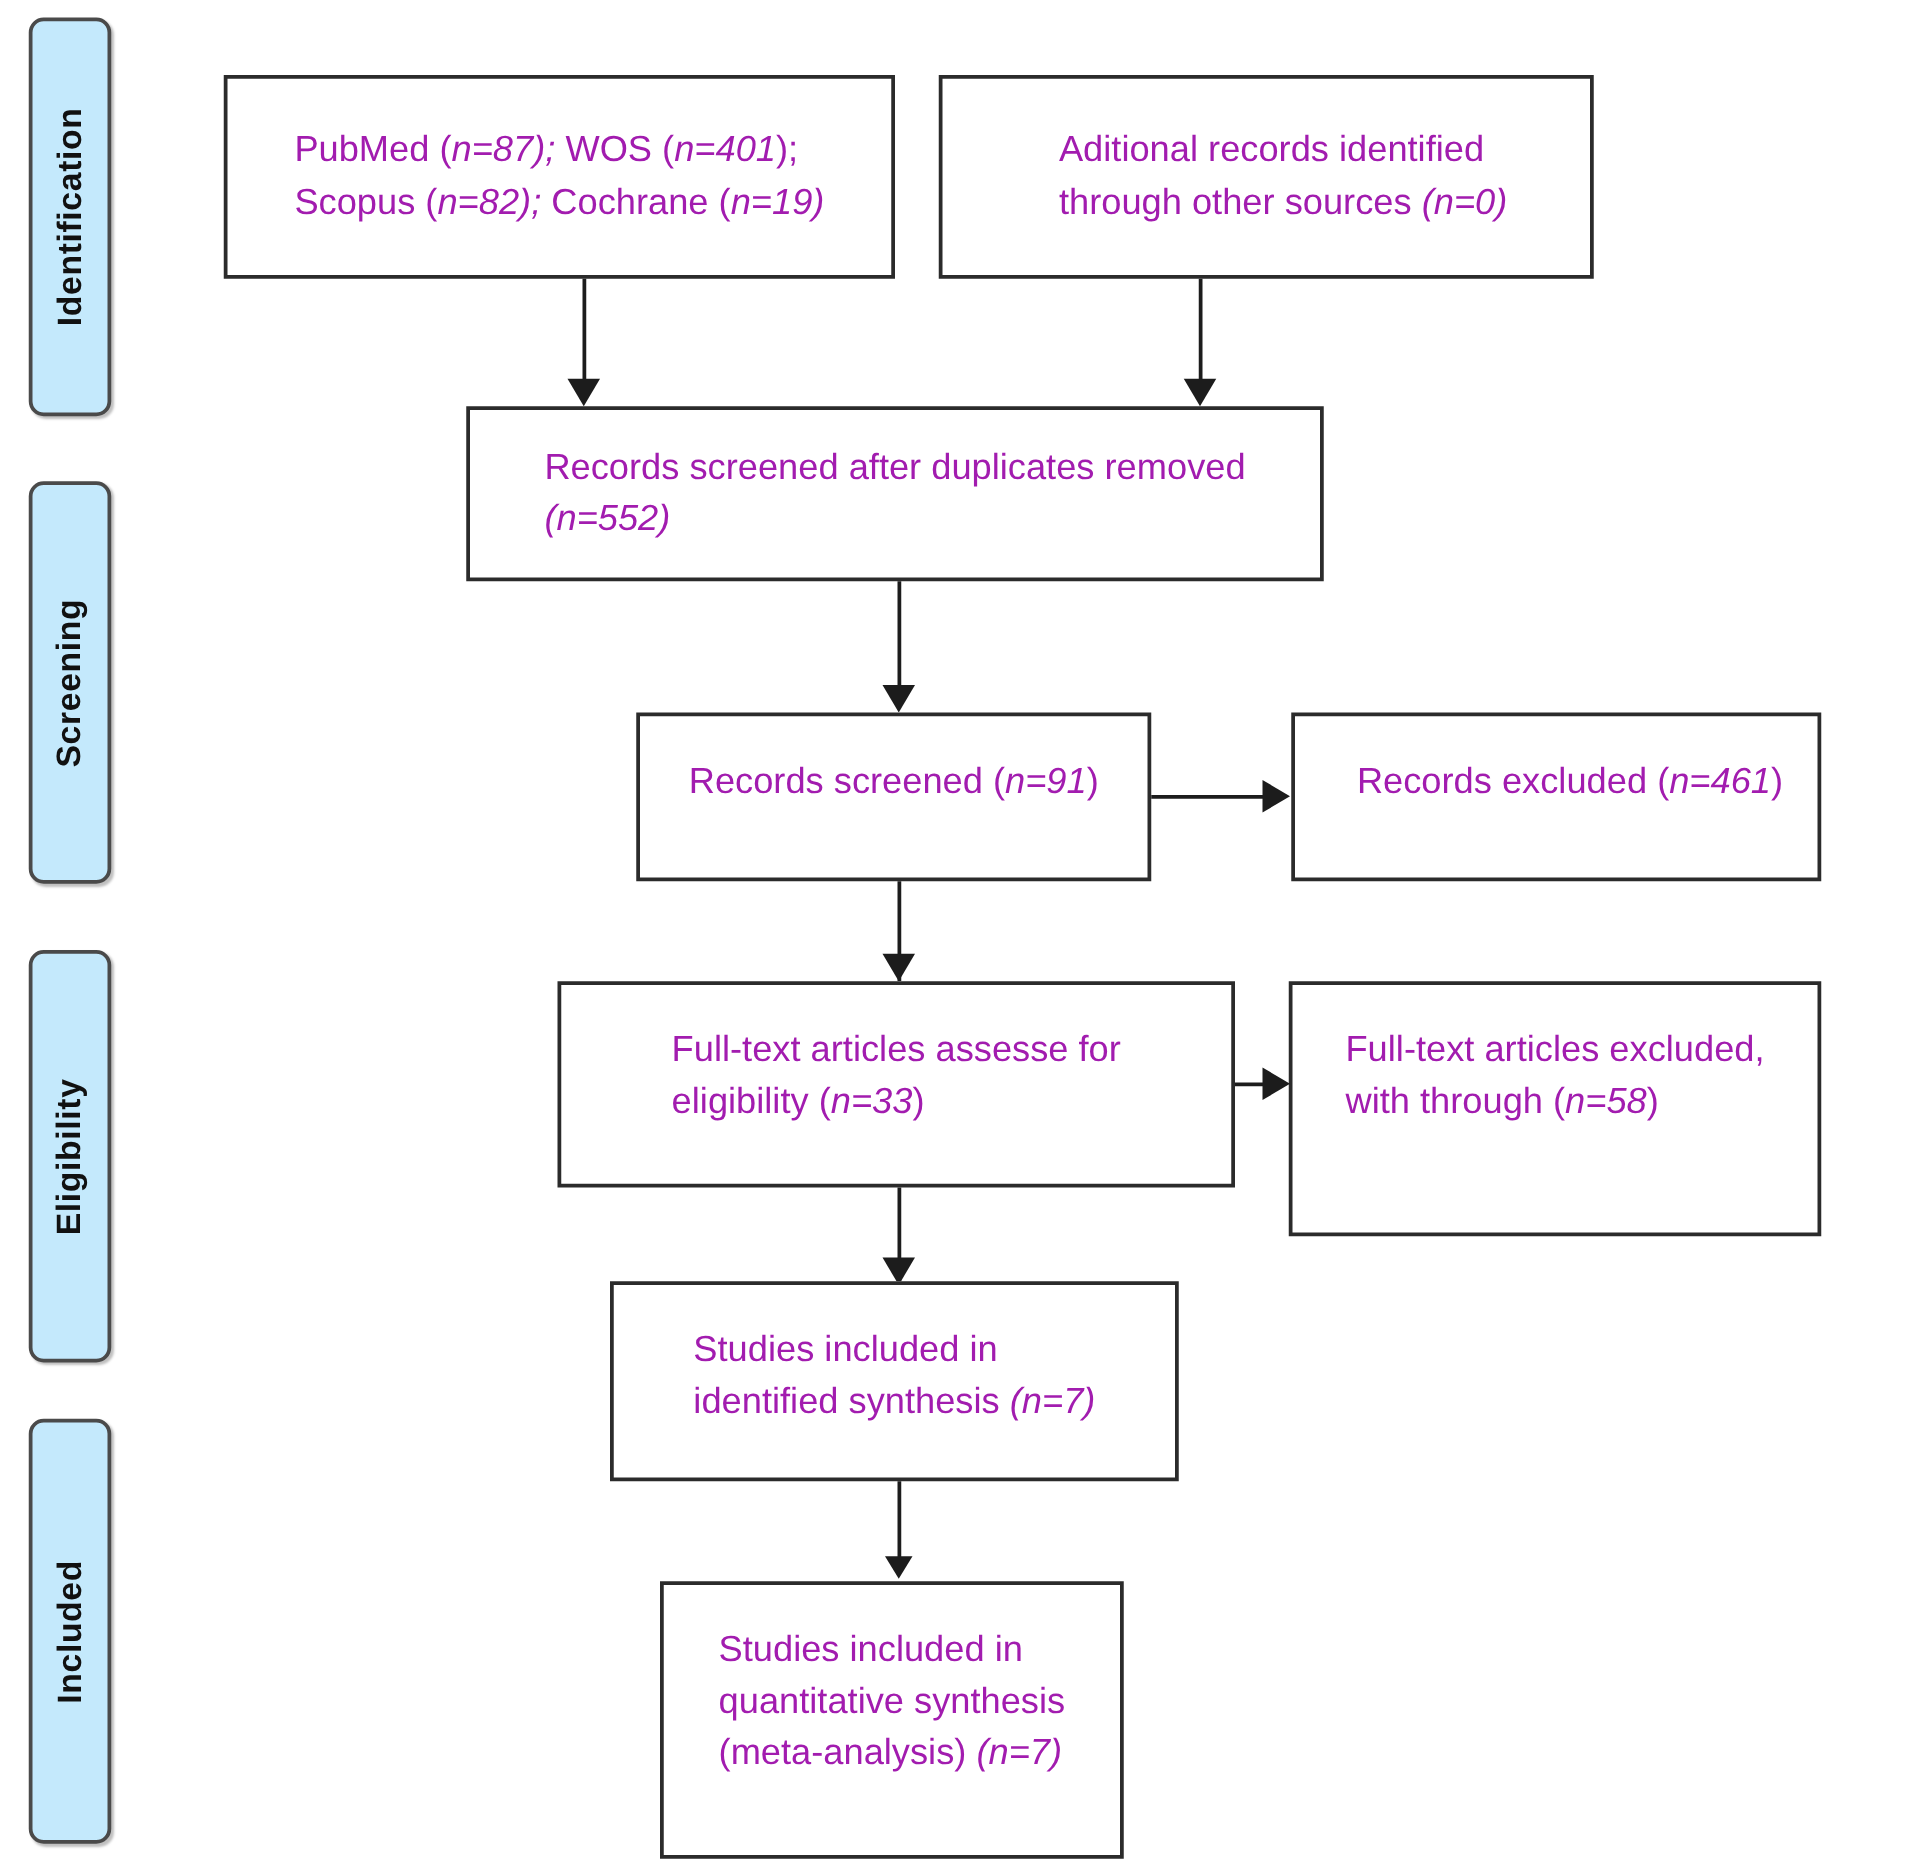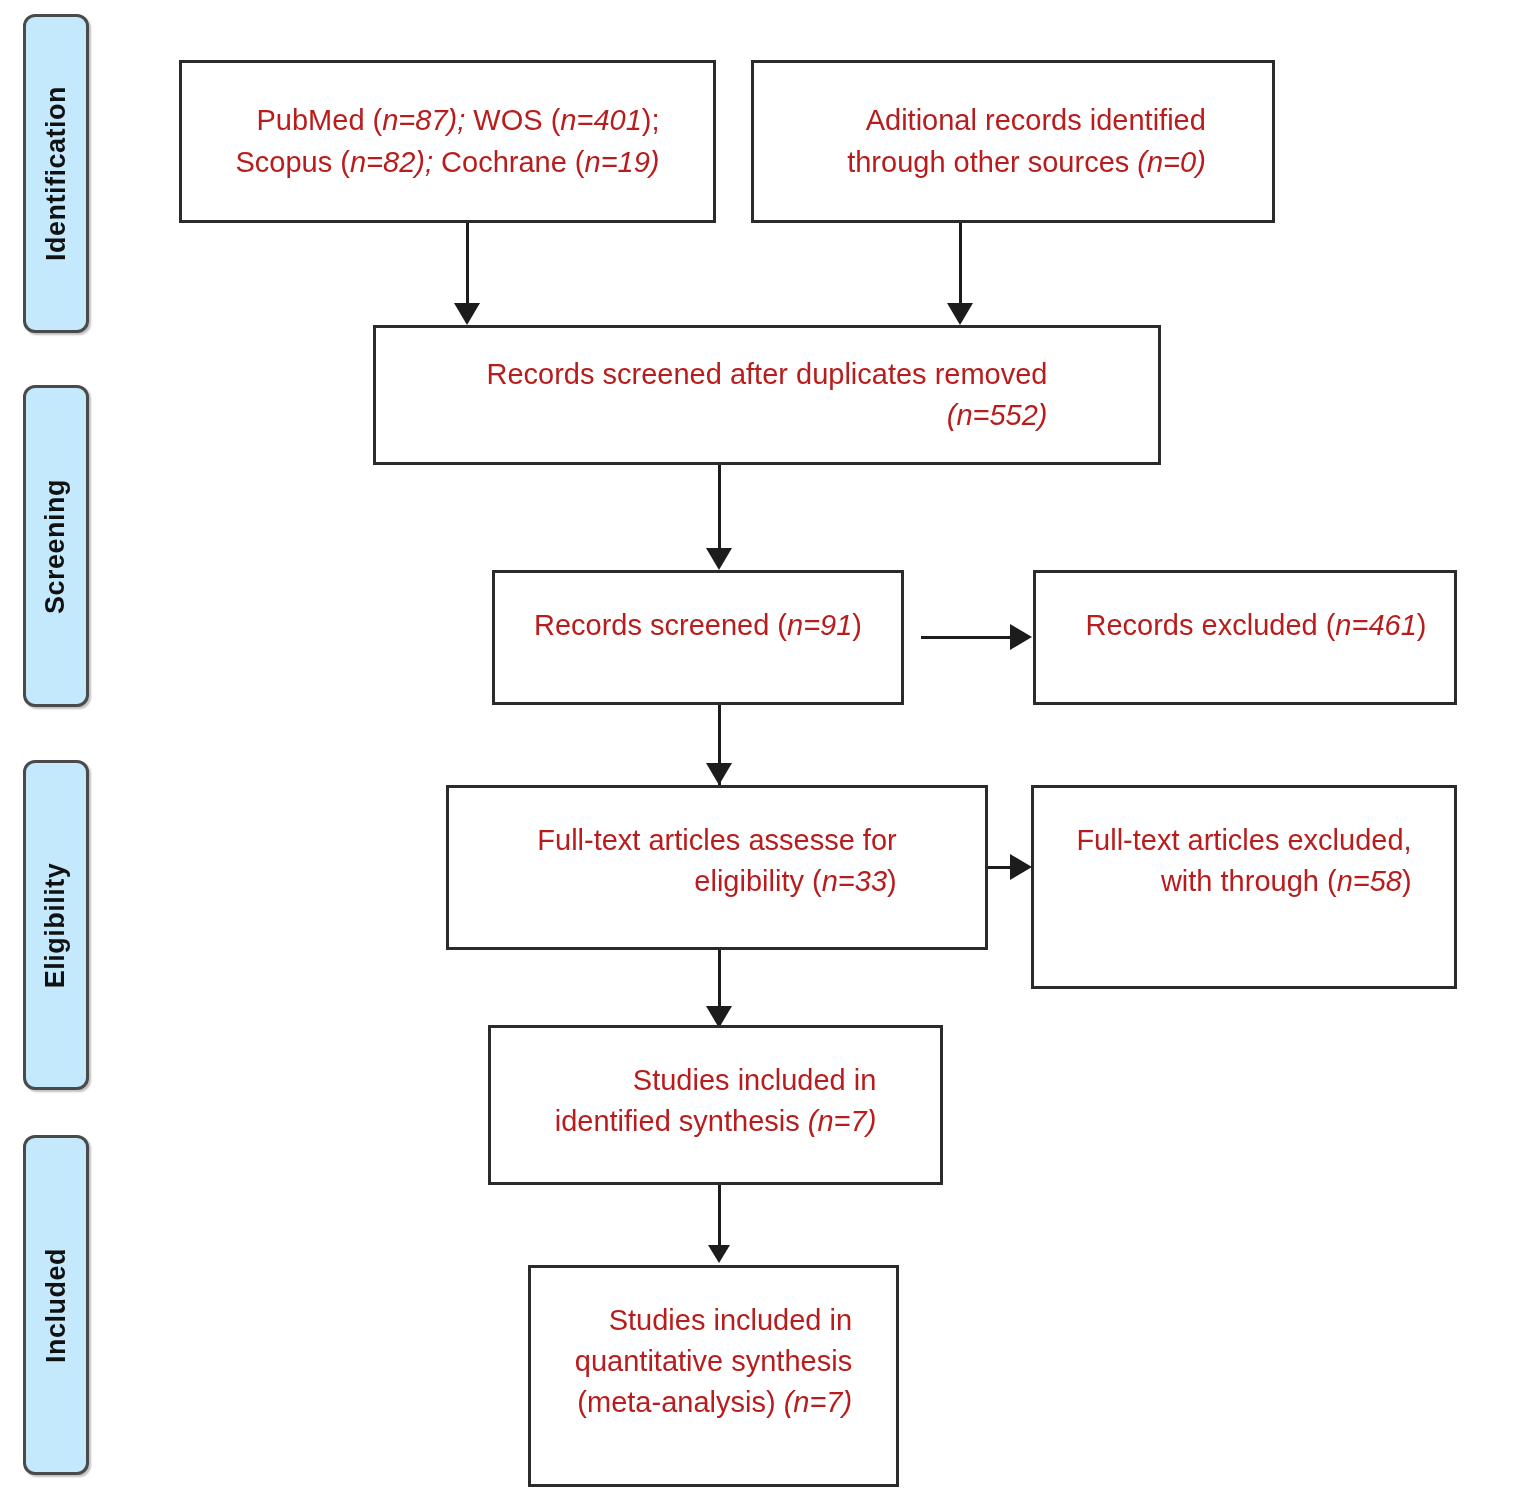--- a/index.html
+++ b/index.html
@@ -42,24 +42,24 @@
     position: absolute;
     box-sizing: border-box;
     background: #ffffff;
     border: 3px solid #2b2b2b;
     display: flex;
     align-items: center;
     justify-content: center;
     padding: 6px 14px;
   }
   .flow-box .box-text {
-    text-align: right;
+    text-align: left;
     font-size: 29px;
     line-height: 1.42;
-    color: #b91c1c;
+    color: #a21caf;
   }
   .flow-box .box-text i {
     font-style: italic;
   }
 
   
   .align-top .box-text { align-self: flex-start; margin-top: 26px; }
 
   
   .vline {
@@ -128,31 +128,31 @@
       <span>through other sources </span><i>(n=0)</i>
     </div>
   </div>
 
   <div class="vline" style="left:466px; top:223px; height:82px;"></div>
   <div class="arrow-down" style="left:454px; top:303px;"></div>
 
   <div class="vline" style="left:959px; top:223px; height:82px;"></div>
   <div class="arrow-down" style="left:947px; top:303px;"></div>
 
-  <div class="flow-box" style="left:373px; top:325px; width:788px; height:140px;">
+  <div class="flow-box" style="left:373px; top:325px; width:686px; height:140px;">
     <div class="box-text">
       <span>Records screened after duplicates removed</span><br>
       <i>(n=552)</i>
     </div>
   </div>
 
   <div class="vline" style="left:718px; top:465px; height:85px;"></div>
   <div class="arrow-down" style="left:706px; top:548px;"></div>
 
-  <div class="flow-box align-top" style="left:492px; top:570px; width:412px; height:135px;">
+  <div class="flow-box align-top" style="left:509px; top:570px; width:412px; height:135px;">
     <div class="box-text">
       <span>Records screened (</span><i>n=91</i><span>)</span>
     </div>
   </div>
 
   <div class="flow-box align-top" style="left:1033px; top:570px; width:424px; height:135px;padding-left:36px;">
     <div class="box-text">
       <span>Records excluded (</span><i>n=461</i><span>)</span>
     </div>
   </div>

